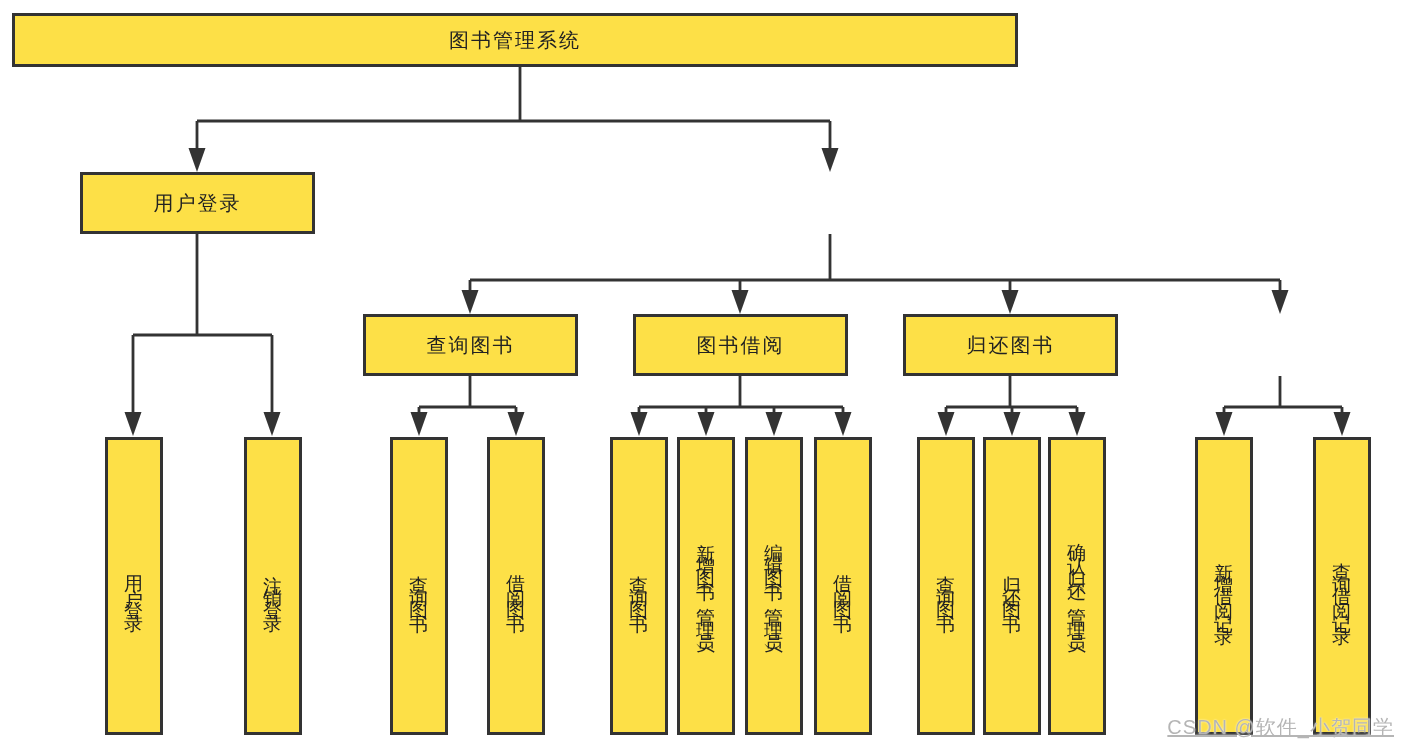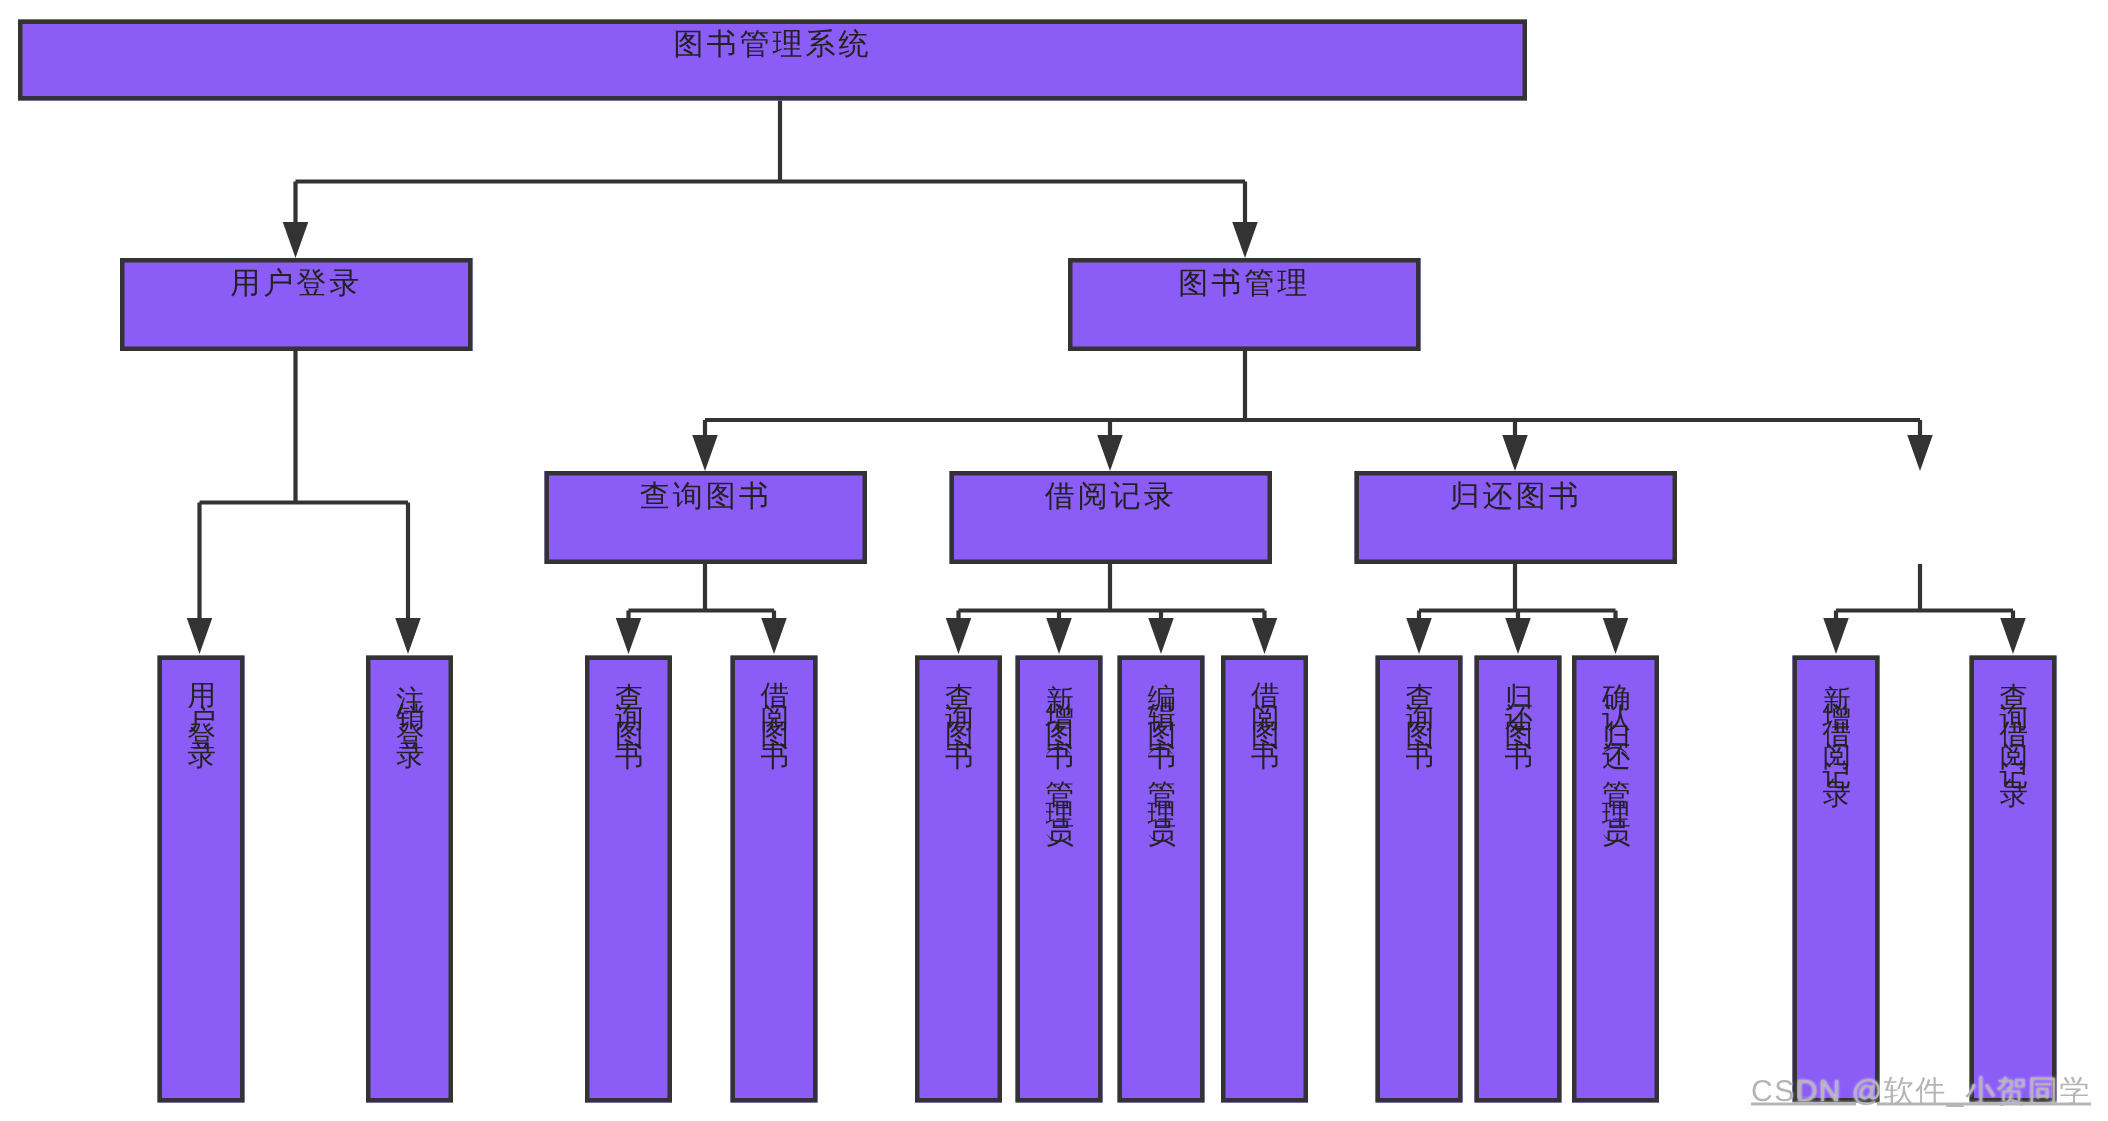--- a/index.html
+++ b/index.html
@@ -10,22 +10,22 @@
     font-family:"Liberation Sans", sans-serif;
     overflow:hidden;
   }
   .wires { position:absolute; left:0; top:0; z-index:0; }
   .wires path { stroke:var(--line,#333333); stroke-width:2.8; fill:none; }
   .wires polygon { fill:var(--line,#333333); stroke:none; }
   .node {
     position:absolute; z-index:1;
     box-sizing:border-box;
     border:3px solid var(--box-border,#333333);
-    background:#8b5cf6;
-    display:flex; align-items:flex-start; justify-content:center;
+    background:#fde047;
+    display:flex; align-items:center; justify-content:center;
     color:var(--text,#222222);
   }
   .node.h span {
     font-size:20px; letter-spacing:2px; white-space:nowrap;
   }
   .node.v span {
     writing-mode:vertical-rl;
     text-orientation:mixed;
     font-size:19px;
     line-height:1;
@@ -76,29 +76,26 @@
     <polygon points="1333.5,412 1350.5,412 1342,436"></polygon>
   </svg>
 
   <div class="node h" style="left:12px;top:13px;width:1006px;height:54px">
     <span>图书管理系统</span>
   </div>
 
   <div class="node h" style="left:80px;top:172px;width:235px;height:62px">
     <span>用户登录</span>
   </div>
-  <div class="node h" style="left:712px;top:172px;width:235px;height:62px">
-    <span>图书管理</span>
-  </div>
 
   <div class="node h" style="left:363px;top:314px;width:215px;height:62px">
     <span>查询图书</span>
   </div>
   <div class="node h" style="left:633px;top:314px;width:215px;height:62px">
-    <span>借阅记录</span>
+    <span>图书借阅</span>
   </div>
   <div class="node h" style="left:903px;top:314px;width:215px;height:62px">
     <span>归还图书</span>
   </div>
 
   <div class="node v" style="left:105px;top:437px;width:58px;height:298px">
     <span>用户登录</span>
   </div>
   <div class="node v" style="left:244px;top:437px;width:58px;height:298px">
     <span>注销登录</span>

